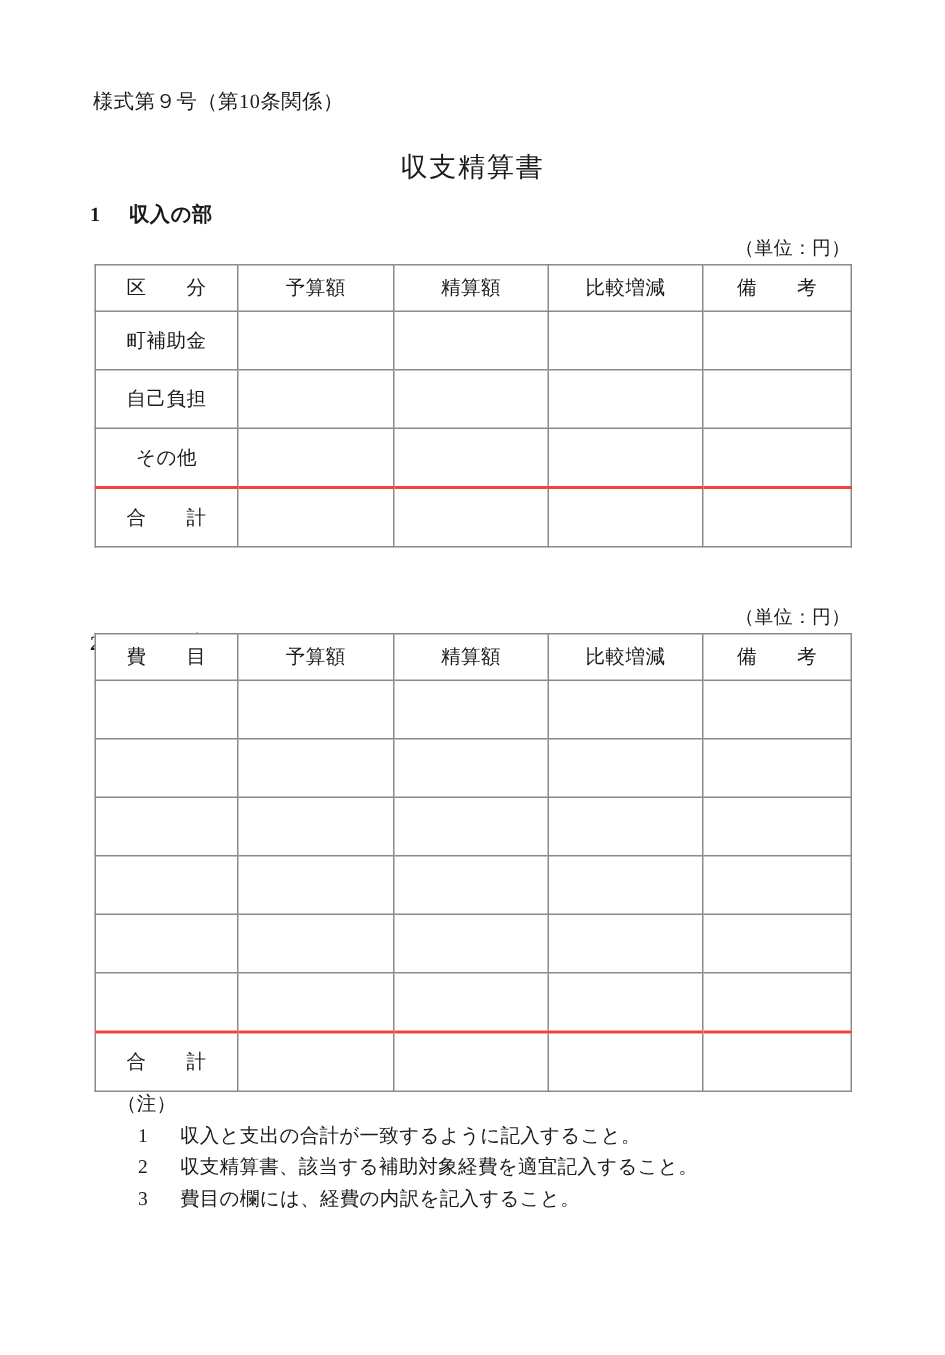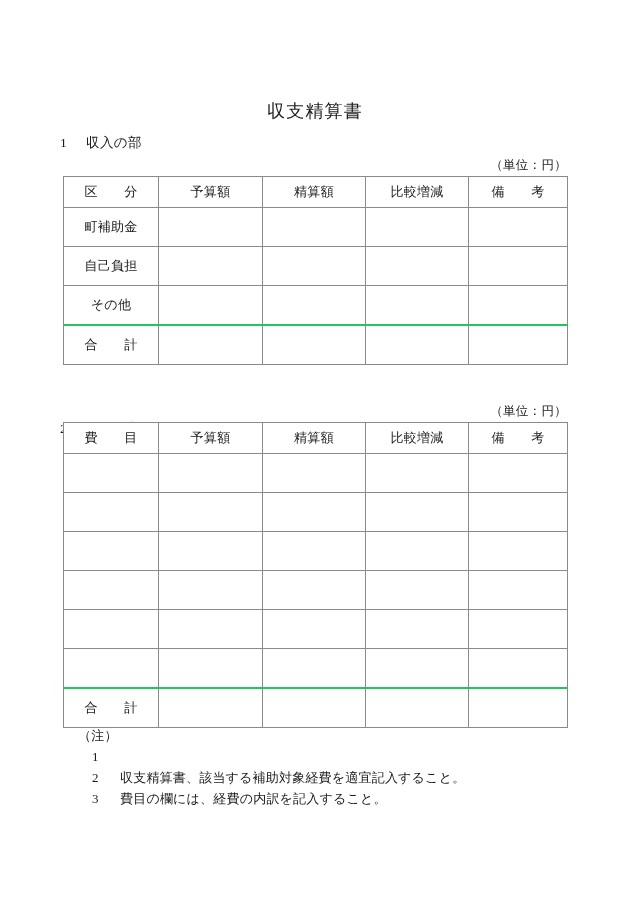--- a/index.html
+++ b/index.html
@@ -38,20 +38,21 @@
     font-size: 18px;
     letter-spacing: 1.2px;
   }
 
   
   .section-head {
     position: absolute;
     font-size: 13.5px;
     letter-spacing: 0.4px;
     white-space: nowrap;
+    font-weight: bold;
   }
   .section-head .num {
     display: inline-block;
     width: 26px;
   }
   .sec1 { left: 60px; top: 134px; }
   .sec2 { left: 60px; top: 381px; margin-top: 39px; }
 
   
   .unit-note {
@@ -95,21 +96,21 @@
   .tbl .hdr-cell { font-size: 13px; }
 
   col.c1 { width: 95px; }
   col.c2 { width: 104px; }
   col.c3 { width: 103px; }
   col.c4 { width: 103px; }
   col.c5 { width: 99px; }
 
   
   .total-row td {
-    border-top: 2px solid #22c55e;
+    border-top: 2px solid #ef4444;
     height: 38px;
   }
 
   
   .notes {
     position: absolute;
     left: 78px;
     top: 727px;
     font-size: 13px;
     letter-spacing: 0.2px;
@@ -130,20 +131,21 @@
     display: inline-block;
     width: 28px;
     flex: 0 0 28px;
   }
 </style>
 </head>
 <body>
 
 <div class="page">
 
+  <div class="form-no">様式第９号（第10条関係）</div>
 
   <div class="doc-title">収支精算書</div>
 
   <div class="section-head sec1">
     <span class="num">1</span><span>収入の部</span>
   </div>
 
   <div class="unit-note unit1">（単位：円）</div>
 
   <table class="tbl tbl1">
@@ -269,20 +271,21 @@
         <td></td>
       </tr>
     </tbody>
   </table>
 
   <div class="notes">
     <span class="note-label">（注）</span>
 
     <div class="note-item">
       <span class="n">1</span>
+      <span>収入と支出の合計が一致するように記入すること。</span>
     </div>
     <div class="note-item">
       <span class="n">2</span>
       <span>収支精算書、該当する補助対象経費を適宜記入すること。</span>
     </div>
     <div class="note-item">
       <span class="n">3</span>
       <span>費目の欄には、経費の内訳を記入すること。</span>
     </div>
   </div>

